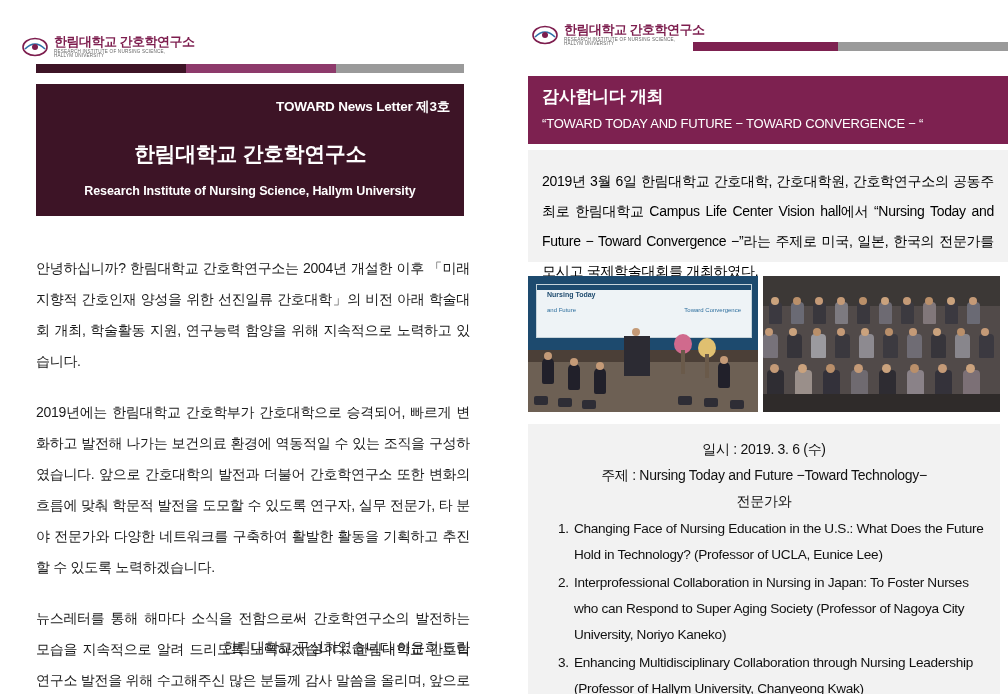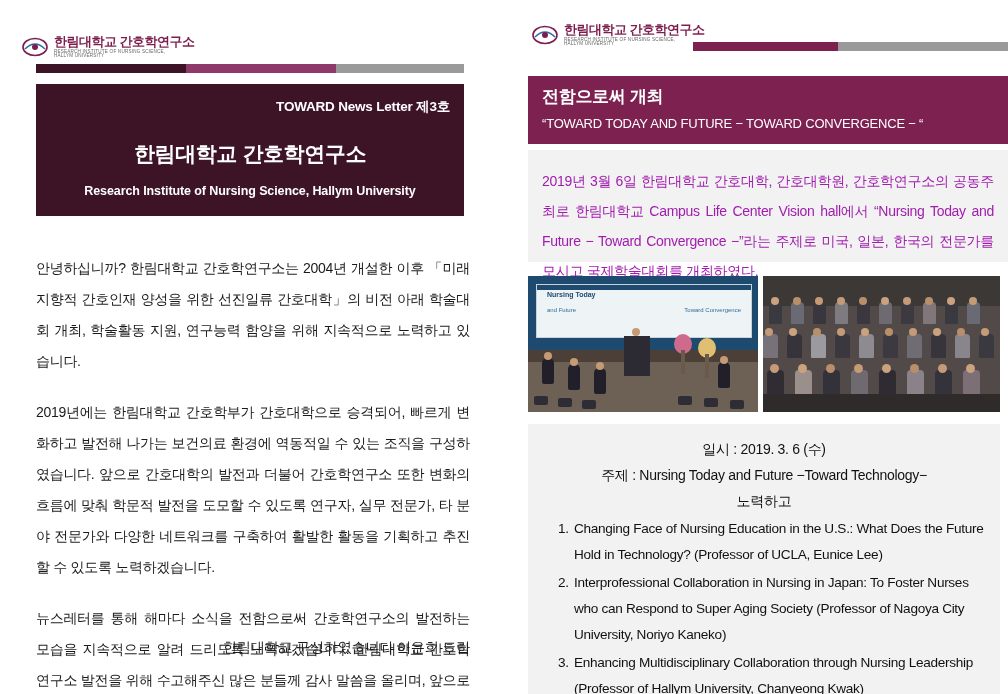--- a/index.html
+++ b/index.html
@@ -178,21 +178,21 @@
     width: 480px;
     height: 112px;
     background: #f2f2f2;
     box-sizing: border-box;
     padding: 16px 14px 0 14px;
   }
   #right-intro p {
     margin: 0;
     font-size: 14px;
     line-height: 30px;
-    color: #a21caf;
+    color: #000000;
     letter-spacing: -0.3px;
     text-align: justify;
   }
 
   
   #photo-row {
     position: absolute;
     left: 528px;
     top: 276px;
     width: 472px;
@@ -330,21 +330,21 @@
       <span class="logo-en2">HALLYM UNIVERSITY</span>
     </span>
   </div>
 
   <div class="bar-strip" style="left:185px; top:42px; width:315px;">
     <div class="bar-seg" style="width:145px; background:#7d2150;"></div>
     <div class="bar-seg" style="width:170px; background:#9a9a9a;"></div>
   </div>
 
   <div id="right-title-box">
-    <div id="right-title-kr">전함으로써 개최</div>
+    <div id="right-title-kr">감사합니다 개최</div>
     <div id="right-title-en">“TOWARD TODAY AND FUTURE − TOWARD CONVERGENCE −  “</div>
   </div>
 
   <div id="right-intro">
     <p>2019년 3월 6일  한림대학교 간호대학, 간호대학원, 간호학연구소의 공동주최로 한림대학교 Campus Life Center Vision hall에서 “Nursing Today and Future − Toward Convergence −”라는 주제로 미국, 일본, 한국의 전문가를 모시고 국제학술대회를 개최하였다.</p>
   </div>
 </div>
 
 <div id="photo-row">
   <div class="photo" id="photo-left">
@@ -452,19 +452,19 @@
       <div class="p2-head" style="left:203px; top:-6px; background:#caa27d; width:9px; height:9px;"></div>
     </div>
 
     <div class="p2-front"></div>
   </div>
 </div>
 
 <div id="info-box">
   <div class="info-line">일시 : 2019. 3. 6 (수)</div>
   <div class="info-line">주제 : Nursing Today and Future −Toward Technology−</div>
-  <div class="info-line">노력하고</div>
+  <div class="info-line">전문가와</div>
   <ol id="talk-list">
     <li>Changing Face of Nursing Education in the U.S.: What Does the Future Hold in Technology? (Professor of UCLA, Eunice Lee)</li>
     <li>Interprofessional Collaboration in Nursing in Japan: To Foster Nurses who can Respond to Super Aging Society (Professor of Nagoya City University, Noriyo Kaneko)</li>
     <li>Enhancing Multidisciplinary Collaboration through Nursing Leadership (Professor of Hallym University, Chanyeong Kwak)</li>
   </ol>
 </div>
 
 </body></html>

